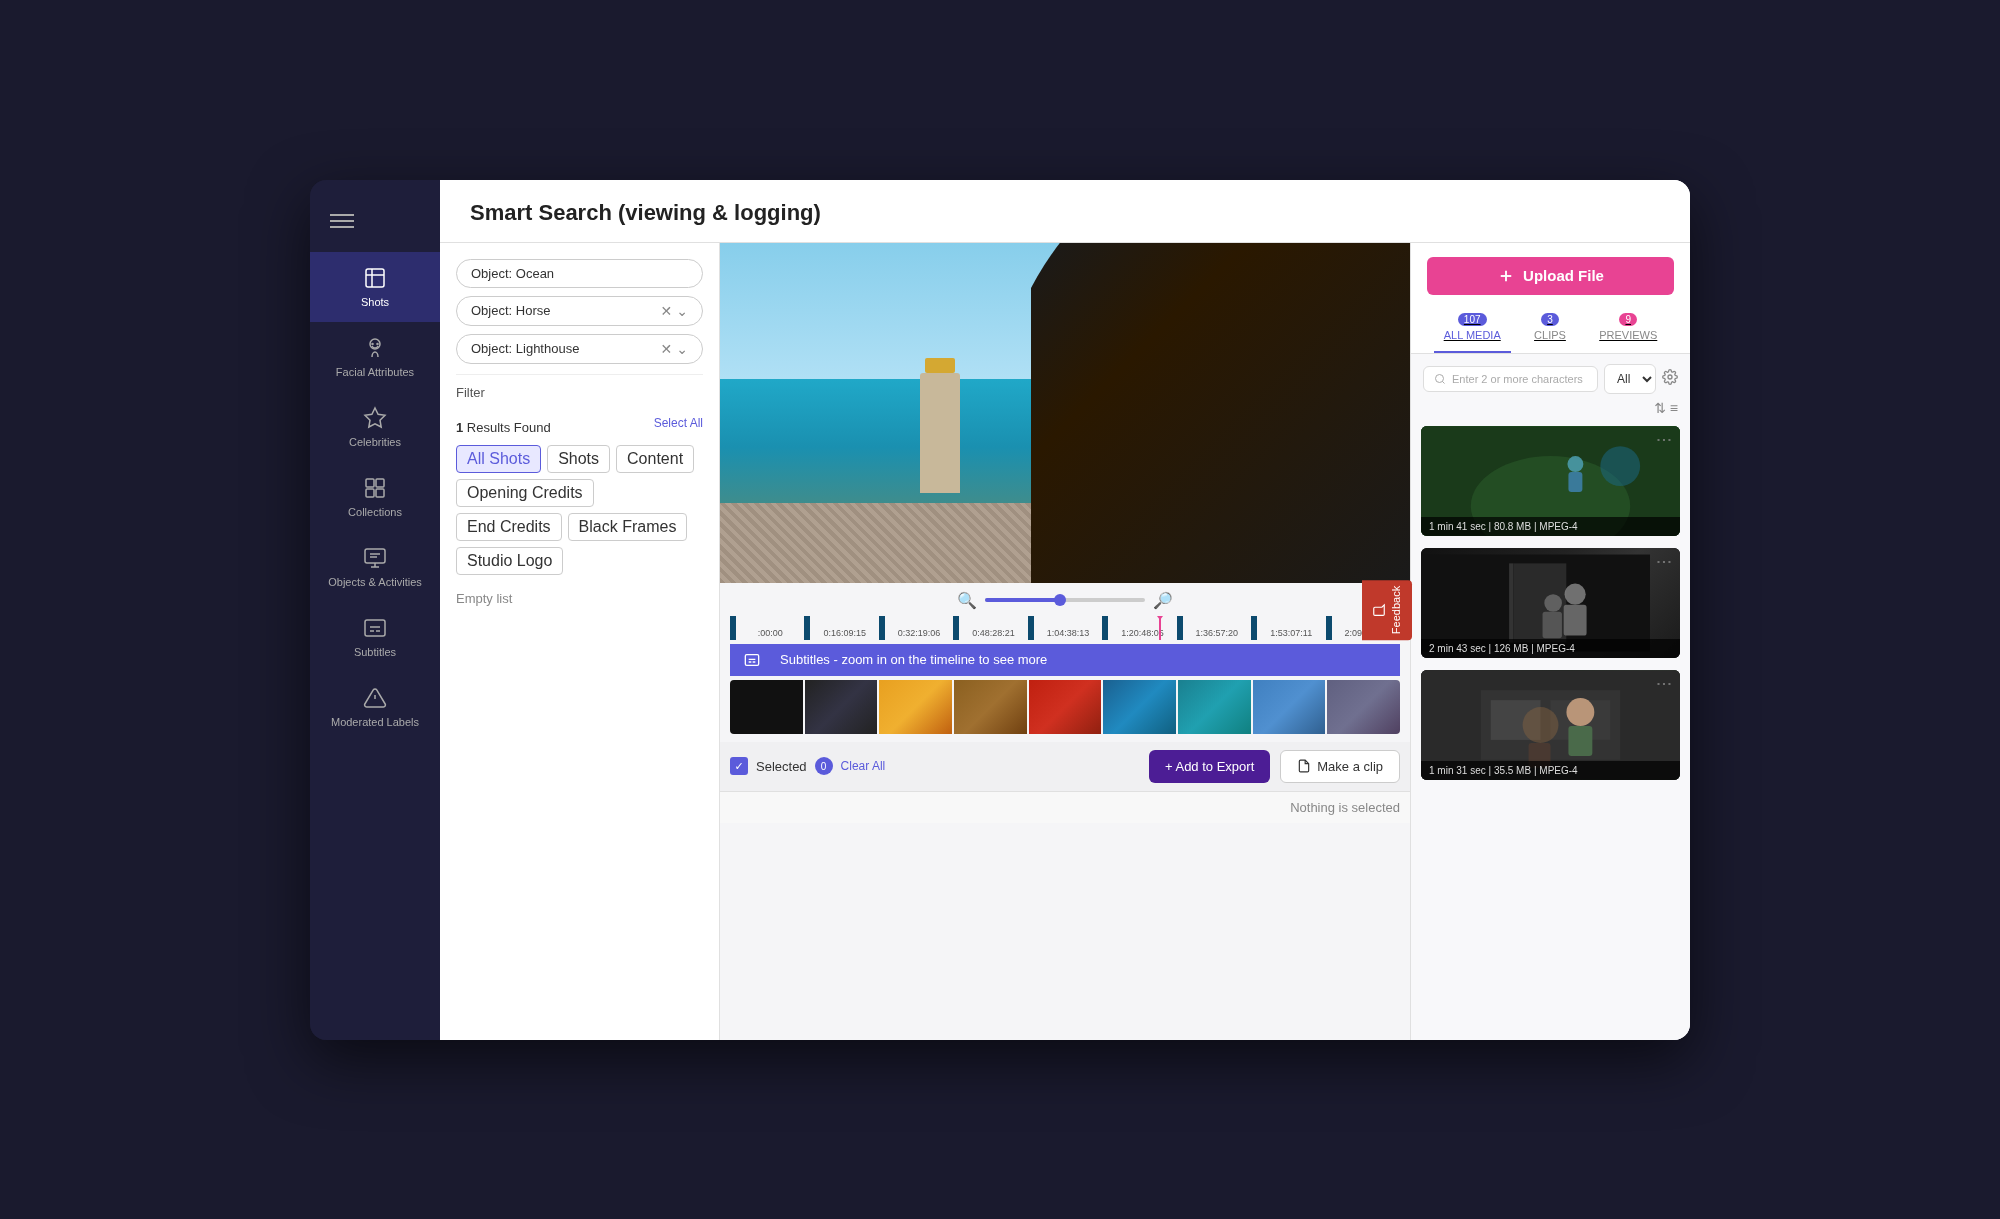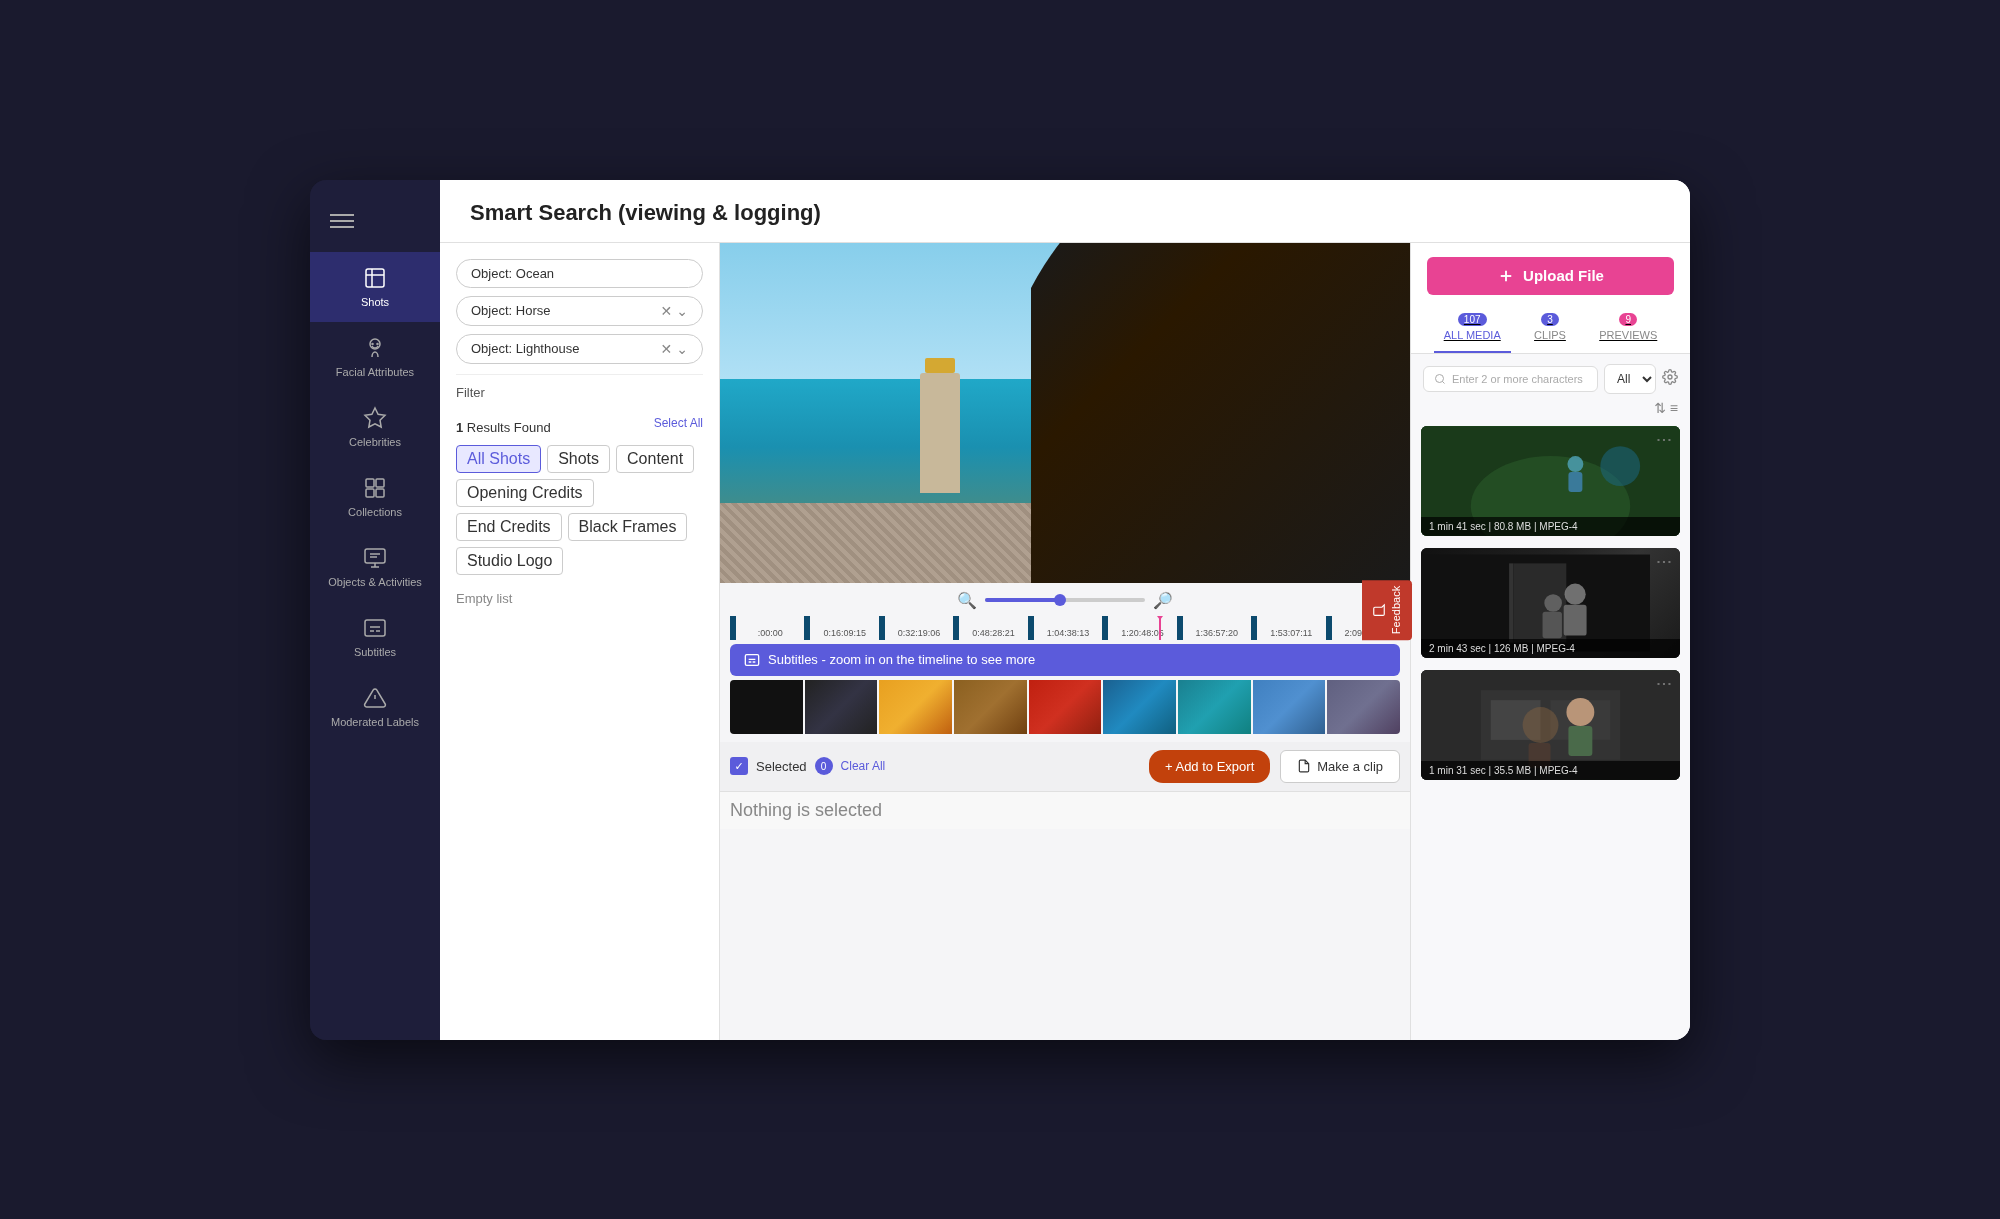--- a/index.html
+++ b/index.html
@@ -296,26 +296,26 @@
       position: absolute;
       top: -4px;
       left: -5px;
       border-left: 6px solid transparent;
       border-right: 6px solid transparent;
       border-top: 8px solid #e84393;
     }
     
     .subtitles-bar {
       background: #5b5bdb;
-      border-radius: 6px;
+      border-radius: 0;
       margin: 4px 0;
       padding: 8px 14px;
       display: flex;
       align-items: center;
-      gap: 8px;
+      gap: 20px;
       color: #fff;
       font-size: 13px;
     }
     
     .filmstrip {
       display: flex;
       height: 54px;
       overflow: hidden;
       gap: 2px;
       border-radius: 4px;
@@ -380,24 +380,24 @@
       color: #5b5bdb;
       cursor: pointer;
       background: none;
       border: none;
     }
     .action-buttons {
       display: flex;
       gap: 10px;
     }
     .btn-export {
-      background: #c2410c;
+      background: #4c1d95;
       color: #fff;
       border: none;
-      border-radius: 14px;
+      border-radius: 6px;
       padding: 8px 16px;
       font-size: 13px;
       cursor: pointer;
       display: flex;
       align-items: center;
       gap: 6px;
     }
     .btn-clip {
       background: #fff;
       color: #333;
@@ -405,24 +405,25 @@
       border-radius: 6px;
       padding: 8px 16px;
       font-size: 13px;
       cursor: pointer;
       display: flex;
       align-items: center;
       gap: 6px;
     }
     .nothing-selected {
       padding: 8px 10px;
-      font-size: 18px;
+      font-size: 13px;
       color: #888;
       background: #f8f8f8;
       border-top: 1px solid #e0e0e0;
+      text-align: right;
     }
     
     .right-panel {
       width: 280px;
       background: #f8f8fa;
       border-left: 1px solid #e0e0e0;
       display: flex;
       flex-direction: column;
       flex-shrink: 0;
     }

